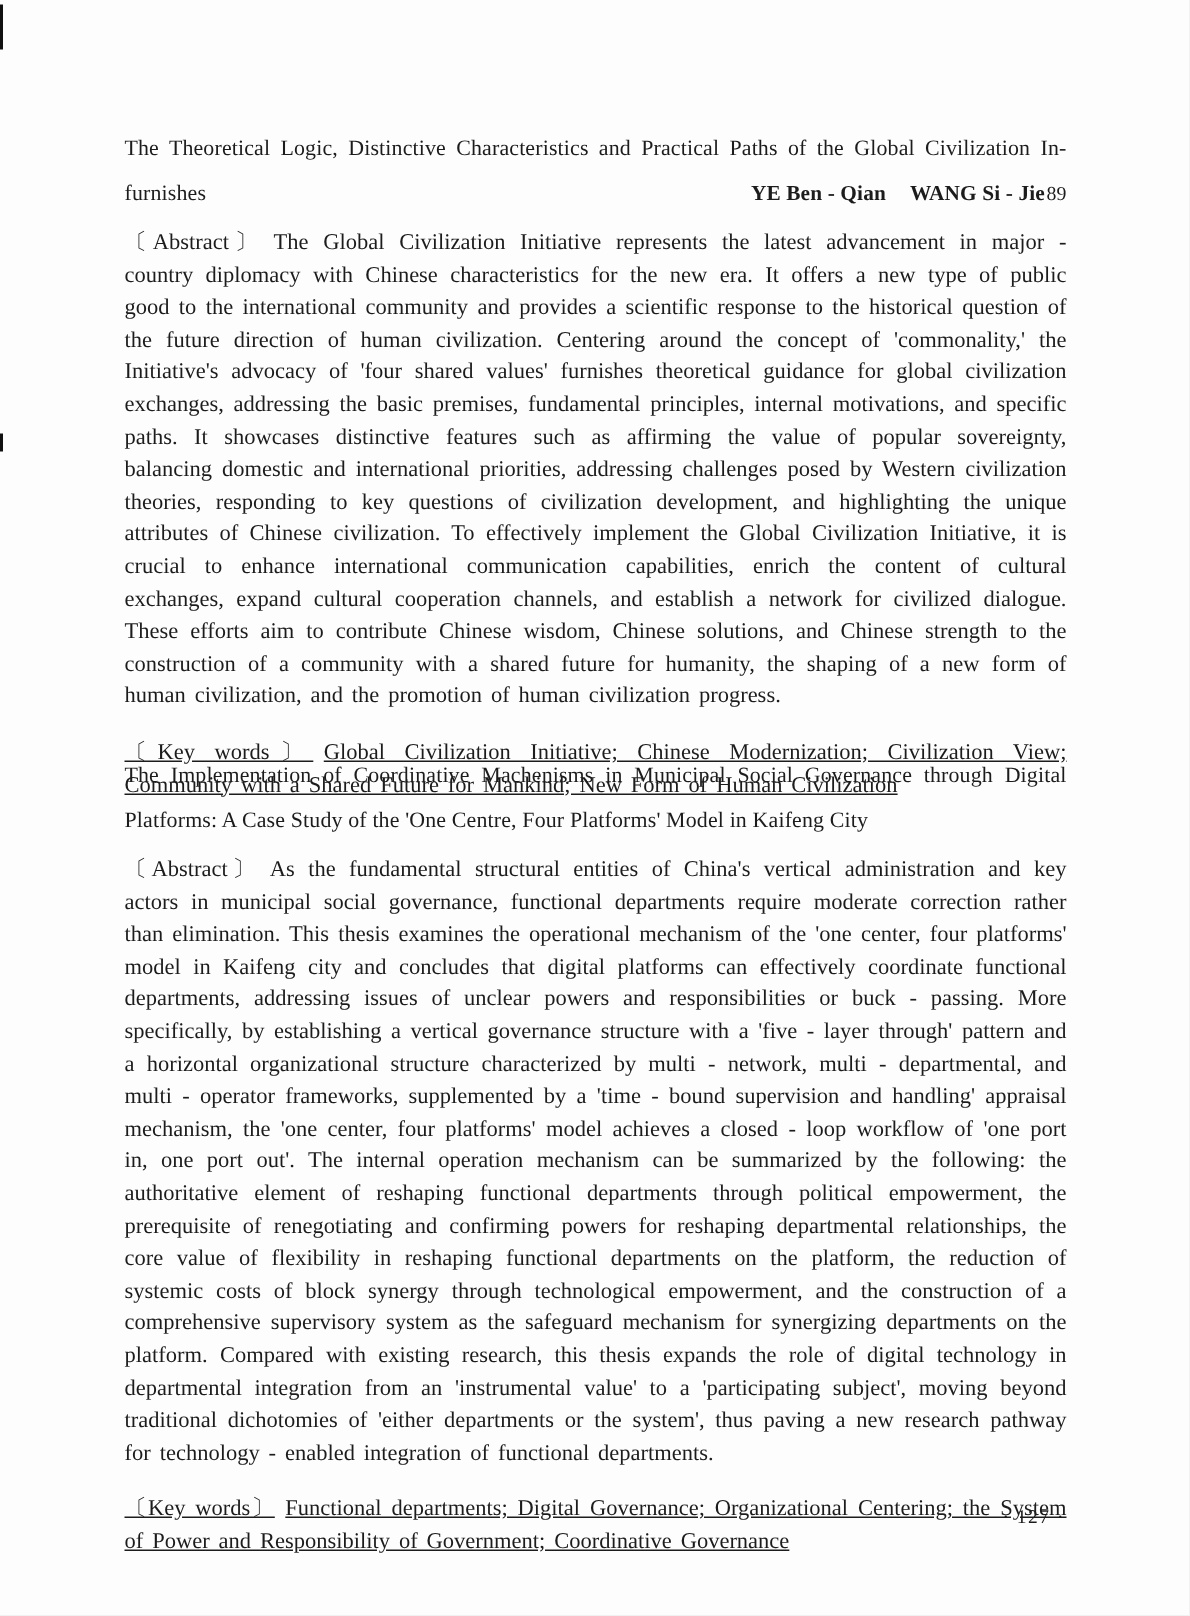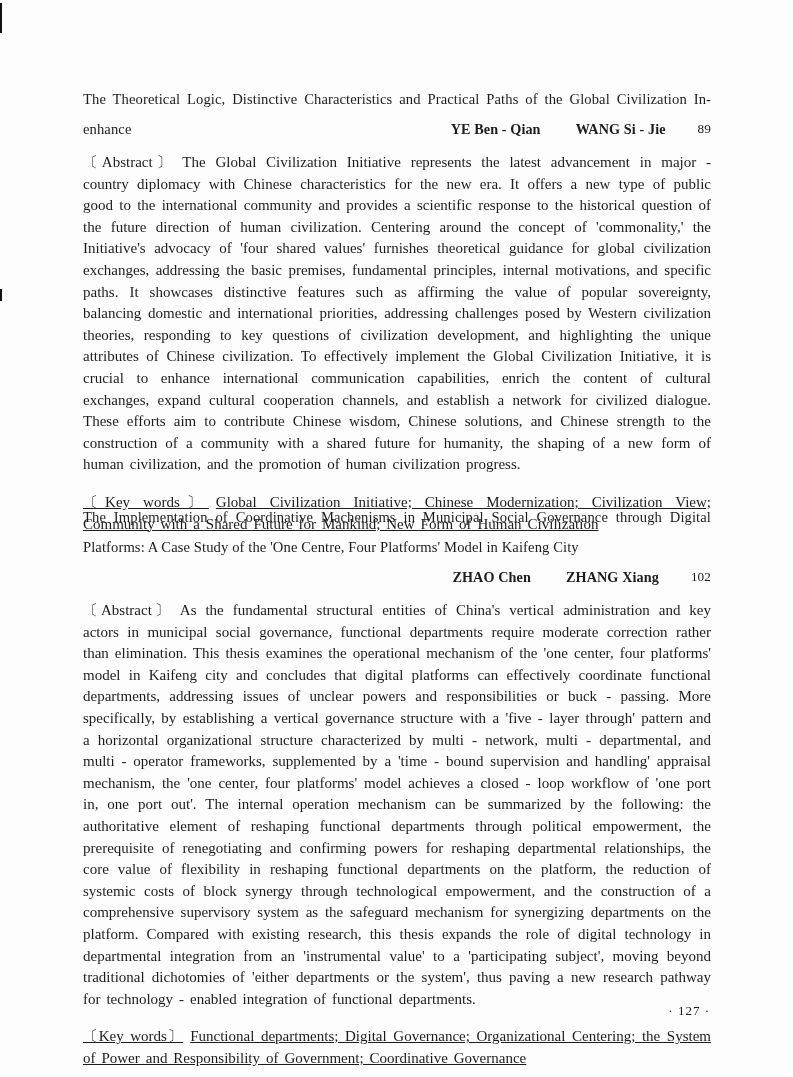--- a/index.html
+++ b/index.html
@@ -13,24 +13,24 @@
     margin:0 auto;
   }
   .content{position:absolute;left:83px;width:628px;}
   .article{position:absolute;left:0;width:100%;}
   #article1{top:84px;}
   #article2{top:502px;}
   .title{font-size:14.6px;line-height:30px;letter-spacing:0.1px;}
   .title-line{display:block;}
   .justify-all{text-align:justify;text-align-last:justify;}
   .title-last-row{display:flex;justify-content:space-between;align-items:baseline;}
-  .authors-row{display:flex;justify-content:flex-end;align-items:center;line-height:30px;gap:19px;}
+  .authors-row{display:flex;justify-content:flex-end;align-items:center;line-height:30px;}
   .author{font-weight:bold;font-size:14.2px;}
   .author + .author{margin-left:16px;font-family:Liberation Serif, serif;}
-  .toc-pageno{font-weight:normal;font-size:13.2px;margin-left:13px;}
+  .toc-pageno{font-weight:normal;font-size:13.2px;margin-left:1px;}
   .body-par{
     font-size:15px;
     line-height:21.6px;
     text-align:justify;
     word-spacing:2.2px;
     margin:8px 0 0 0;
   }
   .kw-par{margin-top:16px;text-decoration:underline;}
   .label{margin-right:7px;}
   .folio{
@@ -49,45 +49,40 @@
 <div class="page">
   <div class="edge-mark m1"></div>
   <div class="edge-mark m2"></div>
 
   <div class="content">
 
     <section class="article" id="article1">
       <div class="title">
         <span class="title-line justify-all">The Theoretical Logic, Distinctive Characteristics and Practical Paths of the Global Civilization In-</span>
         <span class="title-line title-last-row">
-          <span>enhance</span>
+          <span>furnishes</span>
           <span class="authors-row">
             <span class="author">YE Ben - Qian</span>
             <span class="author">WANG Si - Jie</span>
             <span class="toc-pageno">89</span>
           </span>
         </span>
       </div>
       <p class="body-par">
         <span class="label">〔Abstract〕</span><span>The Global Civilization Initiative represents the latest advancement in major - country diplomacy with Chinese characteristics for the new era. It offers a new type of public good to the international community and provides a scientific response to the historical question of the future direction of human civilization. Centering around the concept of 'commonality,' the Initiative's advocacy of 'four shared values' furnishes theoretical guidance for global civilization exchanges, addressing the basic premises, fundamental principles, internal motivations, and specific paths. It showcases distinctive features such as affirming the value of popular sovereignty, balancing domestic and international priorities, addressing challenges posed by Western civilization theories, responding to key questions of civilization development, and highlighting the unique attributes of Chinese civilization. To effectively implement the Global Civilization Initiative, it is crucial to enhance international communication capabilities, enrich the content of cultural exchanges, expand cultural cooperation channels, and establish a network for civilized dialogue. These efforts aim to contribute Chinese wisdom, Chinese solutions, and Chinese strength to the construction of a community with a shared future for humanity, the shaping of a new form of human civilization, and the promotion of human civilization progress.</span>
       </p>
       <p class="body-par kw-par">
         <span class="label">〔Key words〕</span><span>Global Civilization Initiative; Chinese Modernization; Civilization View; Community with a Shared Future for Mankind; New Form of Human Civilization</span>
       </p>
     </section>
 
     <section class="article" id="article2">
       <div class="title">
         <span class="title-line justify-all">The Implementation of Coordinative Machenisms in Municipal Social Governance through Digital</span>
         <span class="title-line">Platforms: A Case Study of the 'One Centre, Four Platforms' Model in Kaifeng City</span>
-        <span class="title-line authors-row">
-          <span class="author">ZHAO Chen</span>
-          <span class="author">ZHANG Xiang</span>
-          <span class="toc-pageno">102</span>
-        </span>
       </div>
       <p class="body-par">
         <span class="label">〔Abstract〕</span><span>As the fundamental structural entities of China's vertical administration and key actors in municipal social governance, functional departments require moderate correction rather than elimination. This thesis examines the operational mechanism of the 'one center, four platforms' model in Kaifeng city and concludes that digital platforms can effectively coordinate functional departments, addressing issues of unclear powers and responsibilities or buck - passing. More specifically, by establishing a vertical governance structure with a 'five - layer through' pattern and a horizontal organizational structure characterized by multi - network, multi - departmental, and multi - operator frameworks, supplemented by a 'time - bound supervision and handling' appraisal mechanism, the 'one center, four platforms' model achieves a closed - loop workflow of 'one port in, one port out'. The internal operation mechanism can be summarized by the following: the authoritative element of reshaping functional departments through political empowerment, the prerequisite of renegotiating and confirming powers for reshaping departmental relationships, the core value of flexibility in reshaping functional departments on the platform, the reduction of systemic costs of block synergy through technological empowerment, and the construction of a comprehensive supervisory system as the safeguard mechanism for synergizing departments on the platform. Compared with existing research, this thesis expands the role of digital technology in departmental integration from an 'instrumental value' to a 'participating subject', moving beyond traditional dichotomies of 'either departments or the system', thus paving a new research pathway for technology - enabled integration of functional departments.</span>
       </p>
       <p class="body-par kw-par">
         <span class="label">〔Key words〕</span><span>Functional departments; Digital Governance; Organizational Centering; the System of Power and Responsibility of Government; Coordinative Governance</span>
       </p>
     </section>
   </div>
 

